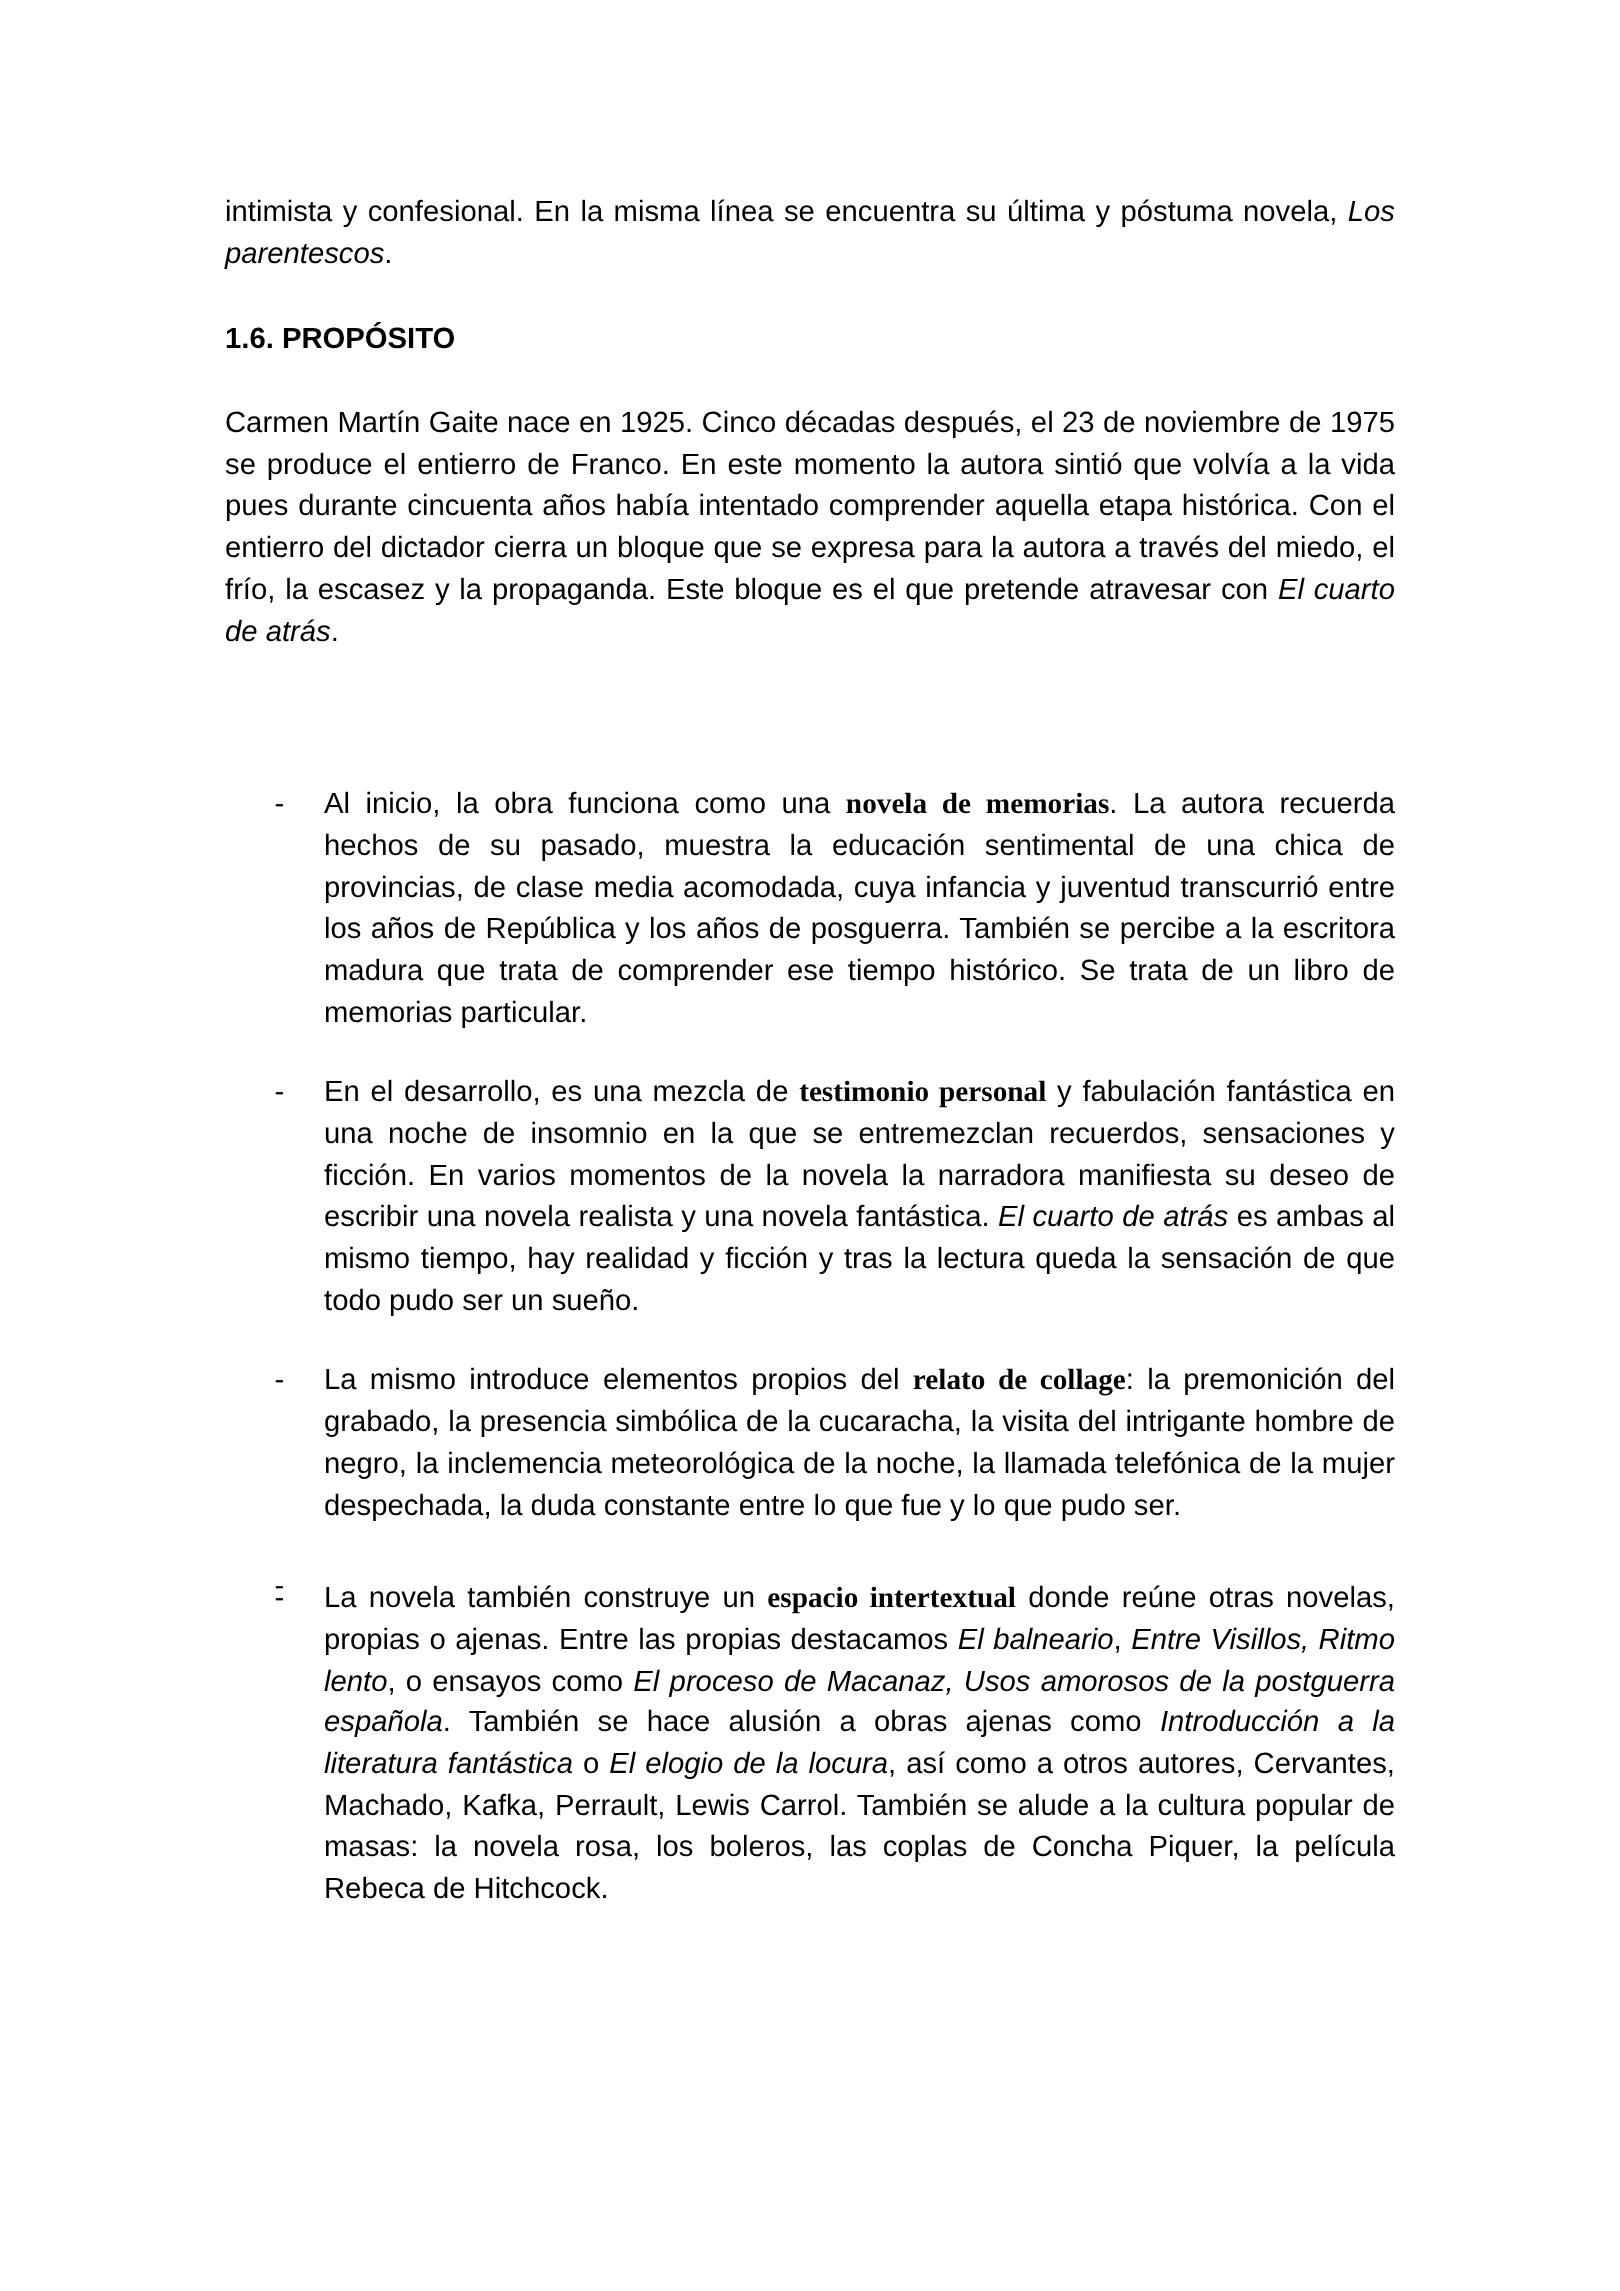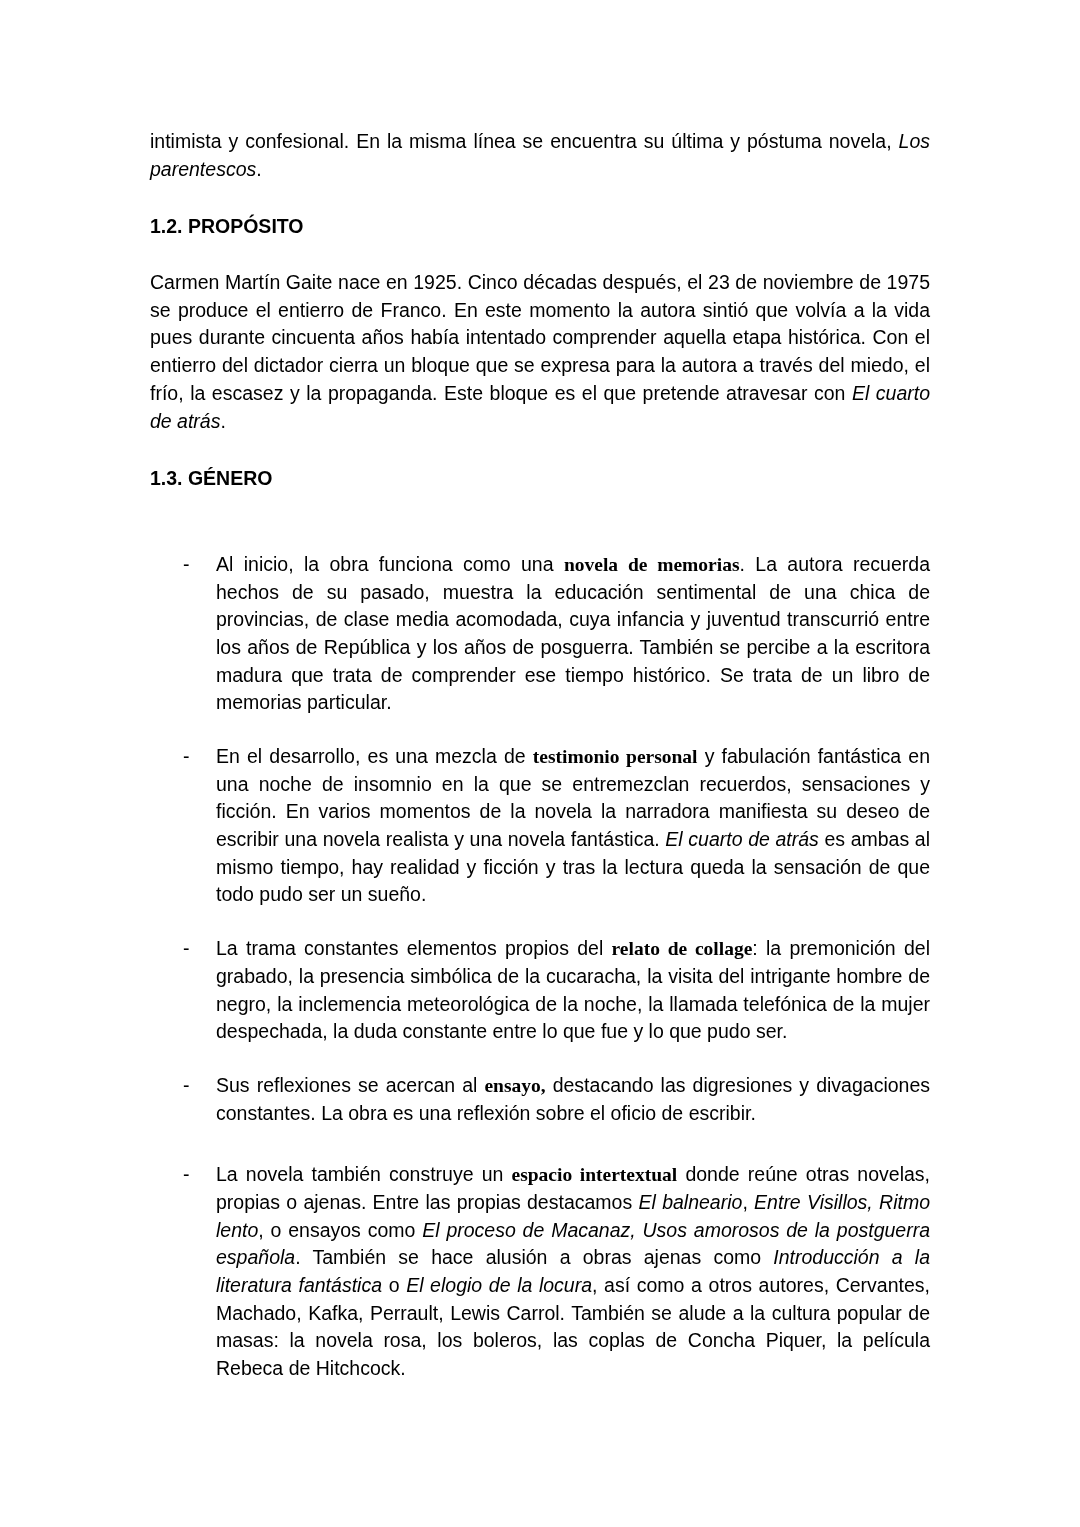--- a/index.html
+++ b/index.html
@@ -77,50 +77,48 @@
 <body>
 
 <div class="page">
   <div class="doc-body">
 
     <p class="para">
       <span>intimista y confesional. En la misma línea se encuentra su última y póstuma novela, </span><em>Los parentescos</em><span>.</span>
     </p>
 
     <div class="heading-gap-before"></div>
-    <h2 class="heading">1.2. PROPÓSITO</h2>
+    <h2 class="heading">1.6. PROPÓSITO</h2>
     <div class="heading-gap-after"></div>
 
     <p class="para">
       <span>Carmen Martín Gaite nace en 1925. Cinco décadas después, el 23 de noviembre de 1975 se produce el entierro de Franco. En este momento la autora sintió que volvía a la vida pues durante cincuenta años había intentado comprender aquella etapa histórica. Con el entierro del dictador cierra un bloque que se expresa para la autora a través del miedo, el frío, la escasez y la propaganda. Este bloque es el que pretende atravesar con </span><em>El cuarto de atrás</em><span>.</span>
     </p>
 
     <div class="heading-gap-before"></div>
-    <h2 class="heading">1.3. GÉNERO</h2>
     <div class="heading-gap-after"></div>
 
 
     <div class="list-gap"></div>
 
     <ul class="bullets">
       <li class="bullet">
         <span class="dash">-</span>
         <span class="bullet-text"><span>Al inicio, la obra funciona como una </span><strong>novela de memorias</strong><span>. La autora recuerda hechos de su pasado, muestra la educación sentimental de una chica de provincias, de clase media acomodada, cuya infancia y juventud transcurrió entre los años de República y los años de posguerra. También se percibe a la escritora madura que trata de comprender ese tiempo histórico. Se trata de un libro de memorias particular.</span></span>
       </li>
       <li class="bullet">
         <span class="dash">-</span>
         <span class="bullet-text"><span>En el desarrollo, es una mezcla de </span><strong>testimonio personal</strong><span> y fabulación fantástica en una noche de insomnio en la que se entremezclan recuerdos, sensaciones y ficción. En varios momentos de la novela la narradora manifiesta su deseo de escribir una novela realista y una novela fantástica. </span><em>El cuarto de atrás</em><span> es ambas al mismo tiempo, hay realidad y ficción y tras la lectura queda la sensación de que todo pudo ser un sueño.</span></span>
       </li>
       <li class="bullet">
         <span class="dash">-</span>
-        <span class="bullet-text"><span>La trama constantes elementos propios del </span><strong>relato de collage</strong><span>: la premonición del grabado, la presencia simbólica de la cucaracha, la visita del intrigante hombre de negro, la inclemencia meteorológica de la noche, la llamada telefónica de la mujer despechada, la duda constante entre lo que fue y lo que pudo ser.</span></span>
+        <span class="bullet-text"><span>La mismo introduce elementos propios del </span><strong>relato de collage</strong><span>: la premonición del grabado, la presencia simbólica de la cucaracha, la visita del intrigante hombre de negro, la inclemencia meteorológica de la noche, la llamada telefónica de la mujer despechada, la duda constante entre lo que fue y lo que pudo ser.</span></span>
       </li>
       <li class="bullet">
         <span class="dash">-</span>
-        <span class="bullet-text"><span>Sus reflexiones se acercan al </span><strong>ensayo,</strong><span> destacando las digresiones y divagaciones constantes. La obra es una reflexión sobre el oficio de escribir.</span></span>
       </li>
       <li class="bullet" style="margin-top:34px">
         <span class="dash">-</span>
         <span class="bullet-text"><span>La novela también construye un </span><strong>espacio intertextual</strong><span> donde reúne otras novelas, propias o ajenas. Entre las propias destacamos </span><em>El balneario</em><span>, </span><em>Entre Visillos, Ritmo lento</em><span>, o ensayos como </span><em>El proceso de Macanaz, Usos amorosos de la postguerra española</em><span>. También se hace alusión a obras ajenas como </span><em>Introducción a la literatura fantástica</em><span> o </span><em>El elogio de la locura</em><span>, así como a otros autores, Cervantes, Machado, Kafka, Perrault, Lewis Carrol. También se alude a la cultura popular de masas: la novela rosa, los boleros, las coplas de Concha Piquer, la película Rebeca de Hitchcock.</span></span>
       </li>
     </ul>
 
   </div>
 </div>
 

